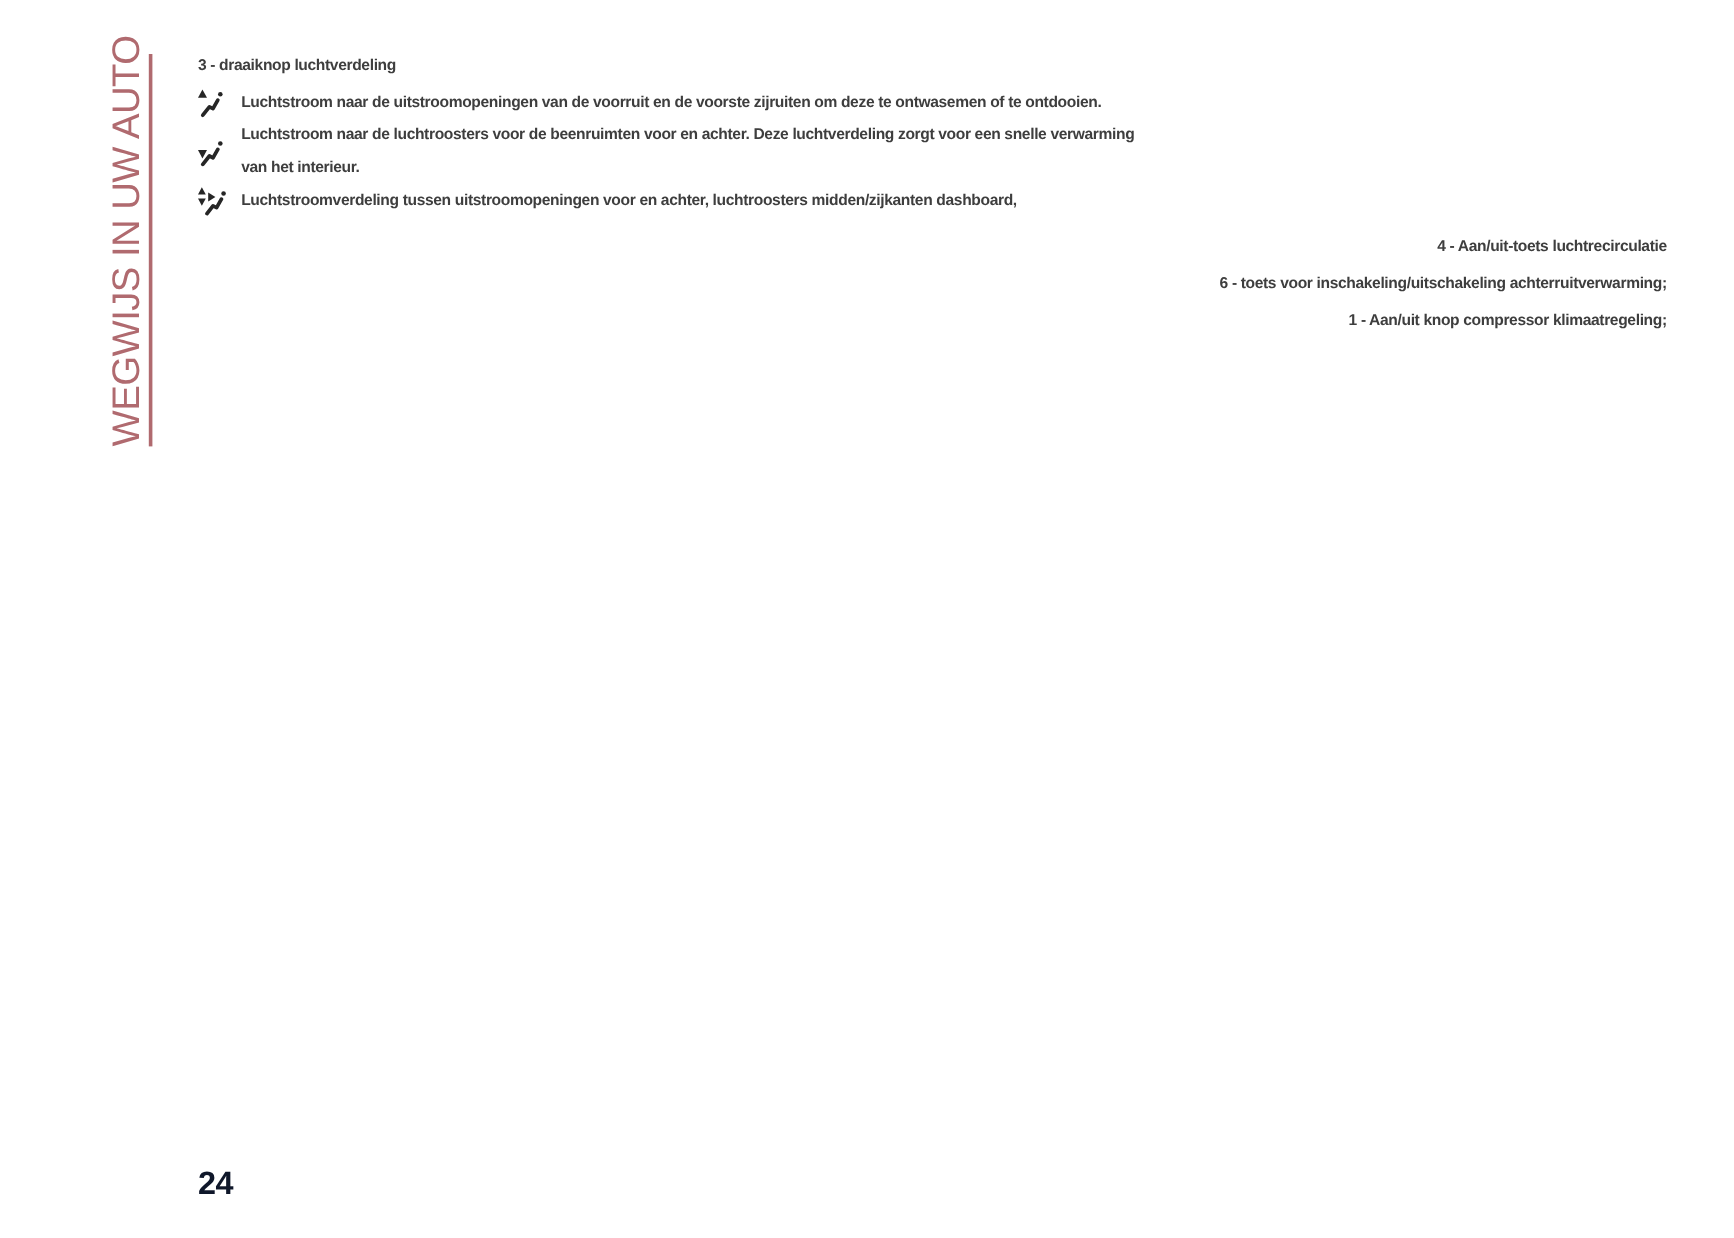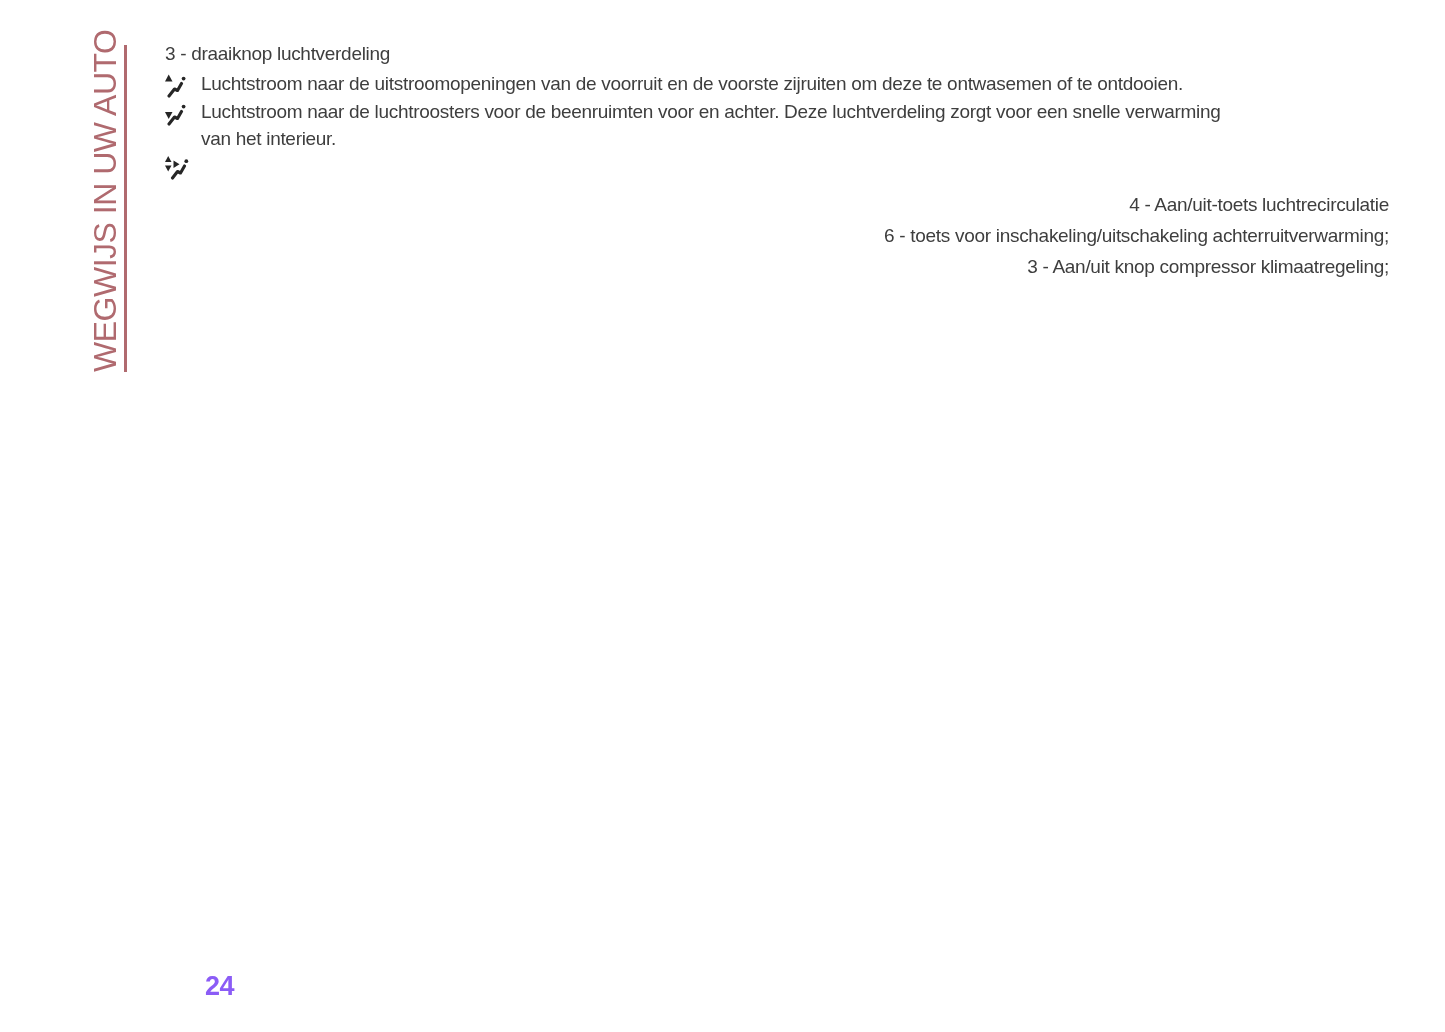--- a/index.html
+++ b/index.html
@@ -38,31 +38,32 @@
     height: 327px;
     background: #b06a6f;
   }
 
   
   .content {
     position: absolute;
     left: 164px;
     top: 40px;
     width: 1225px;
-    font-size: 19px;
+    font-size: 13px;
     letter-spacing: -0.3px;
     line-height: 27px;
+    font-weight: bold;
   }
   .heading {
     line-height: 27px;
     margin: 0 0 3px 1px;
   }
   .airflow-item {
     display: flex;
-    align-items: flex-start;
+    align-items: center;
   }
   .airflow-item .icon-cell {
     width: 37px;
     flex: 0 0 37px;
     padding-top: 3px;
   }
   .airflow-item .icon-cell svg {
     display: block;
   }
   .airflow-item .text-cell {
@@ -84,23 +85,22 @@
     text-align: right;
   }
 
   
   .page-number {
     position: absolute;
     left: 165px;
     top: 971px;
     font-size: 27px;
     font-weight: bold;
-    color: #8b5cf6;
+    color: #0f172a;
     letter-spacing: -0.5px;
-    margin-left: 40px;
   }
 
   .glyph { fill: #262626; stroke: none; }
   .stream { fill: none; stroke: #262626; stroke-width: 3.1; stroke-linecap: round; stroke-linejoin: round; }
 </style>
 </head>
 <body>
 
 <div class="sidebar-label">WEGWIJS IN UW AUTO</div>
 <div class="sidebar-rule"></div>
@@ -141,25 +141,26 @@
     <span class="icon-cell">
       <svg width="27" height="25" viewBox="0 0 27 25" aria-hidden="true">
         <polygon class="glyph" points="1,7 7.5,7 4.2,1"></polygon>
         <polygon class="glyph" points="1,10.5 7.5,10.5 4.2,16.5"></polygon>
         <polygon class="glyph" points="9.5,5.5 9.5,13 15.5,9.2"></polygon>
         <polyline class="stream" points="8.5,23 13.5,16.5 16.5,18 20.5,11"></polyline>
         <circle class="glyph" cx="22.3" cy="6.2" r="1.9"></circle>
       </svg>
     </span>
     <span class="text-cell">
+      <span class="text-line">Luchtstroomverdeling tussen uitstroomopeningen voor en achter, luchtroosters midden/zijkanten dashboard,</span>
     </span>
   </div>
 
 
   <div class="numbered-list">
     <span class="numbered-line">4 - Aan/uit-toets luchtrecirculatie</span>
     <span class="numbered-line">6 - toets voor inschakeling/uitschakeling achterruitverwarming;</span>
-    <span class="numbered-line">3 - Aan/uit knop compressor klimaatregeling;</span>
+    <span class="numbered-line">1 - Aan/uit knop compressor klimaatregeling;</span>
   </div>
 
 </div>
 
 <div class="page-number">24</div>
 
 </body></html>

